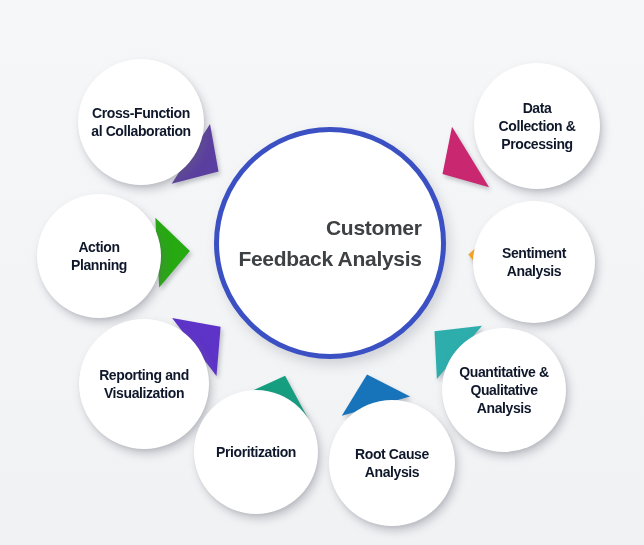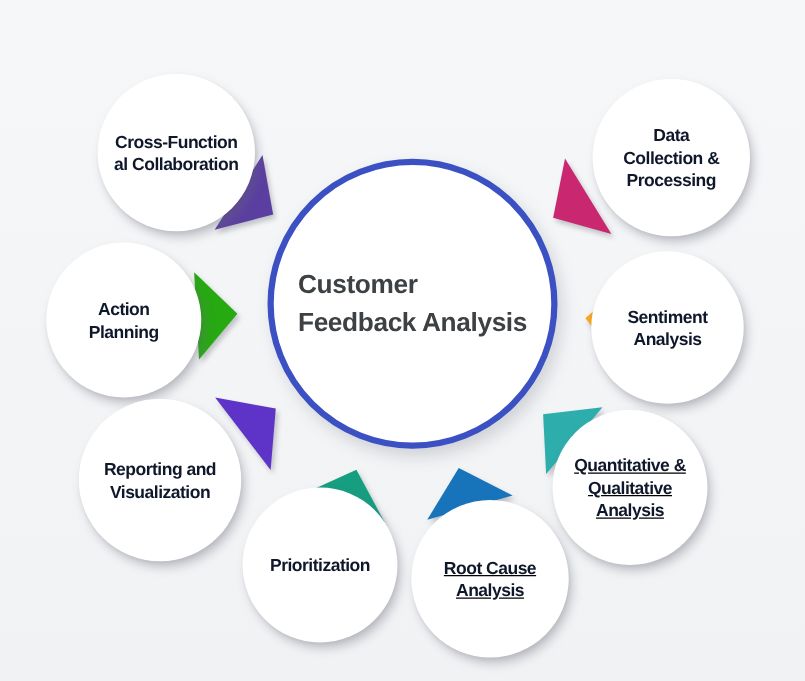--- a/index.html
+++ b/index.html
@@ -38,21 +38,21 @@
   }
   .hub {
     position: absolute;
     box-sizing: border-box;
     border-radius: 50%;
     background: #ffffff;
     box-shadow: 4px 6px 12px rgba(105,110,122,0.25);
     display: flex;
     align-items: center;
     justify-content: center;
-    text-align: left;
+    text-align: right;
   }
   .hub-title {
     font-size: 21px;
     font-weight: bold;
     letter-spacing: -0.3px;
     line-height: 1.5;
     color: #3d4144;
     white-space: pre-line;
   }
 </style>
@@ -85,30 +85,30 @@
 Processing</span>
       </div>
       <div class="node-circle" style="left: 37px; top: 194px; width: 124px; height: 124px; justify-content: center;">
         <span class="node-label">Action
 Planning</span>
       </div>
       <div class="node-circle" style="left: 473px; top: 201px; width: 122px; height: 122px;">
         <span class="node-label">Sentiment
 Analysis</span>
       </div>
-      <div class="node-circle" style="left: 63px; top: 319px; width: 130px; height: 130px;">
+      <div class="node-circle" style="left: 79px; top: 319px; width: 130px; height: 130px;">
         <span class="node-label">Reporting and
 Visualization</span>
       </div>
-      <div class="node-circle" style="left: 442px; top: 328px; width: 124px; height: 124px; text-decoration: underline;">
+      <div class="node-circle" style="left: 442px; top: 328px; width: 124px; height: 124px;">
         <span class="node-label">Quantitative &amp;
 Qualitative
 Analysis</span>
       </div>
       <div class="node-circle" style="left: 194px; top: 390px; width: 124px; height: 124px;">
         <span class="node-label">Prioritization</span>
       </div>
-      <div class="node-circle" style="left: 329px; top: 400px; width: 126px; height: 126px; text-decoration: underline;">
+      <div class="node-circle" style="left: 329px; top: 400px; width: 126px; height: 126px;">
         <span class="node-label">Root Cause
 Analysis</span>
       </div>
     </div>
 </div>
 
 </body></html>

